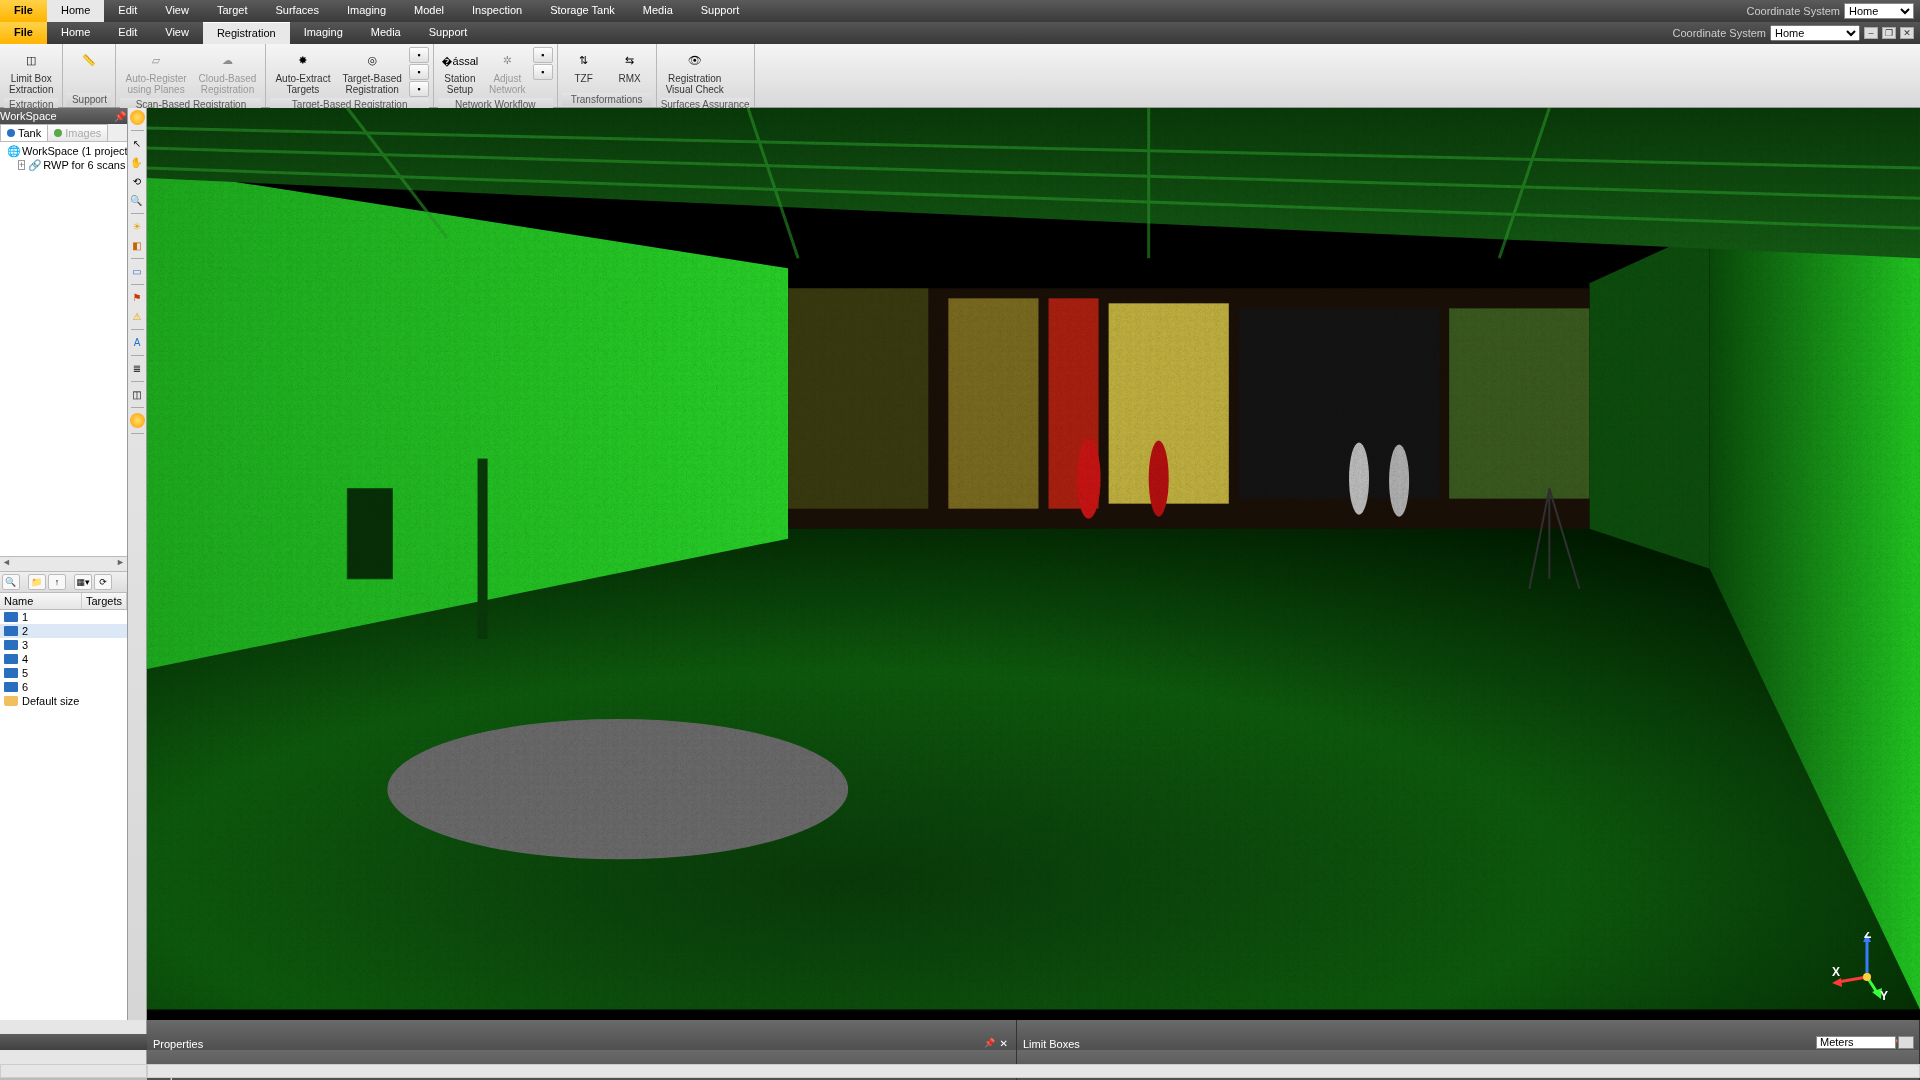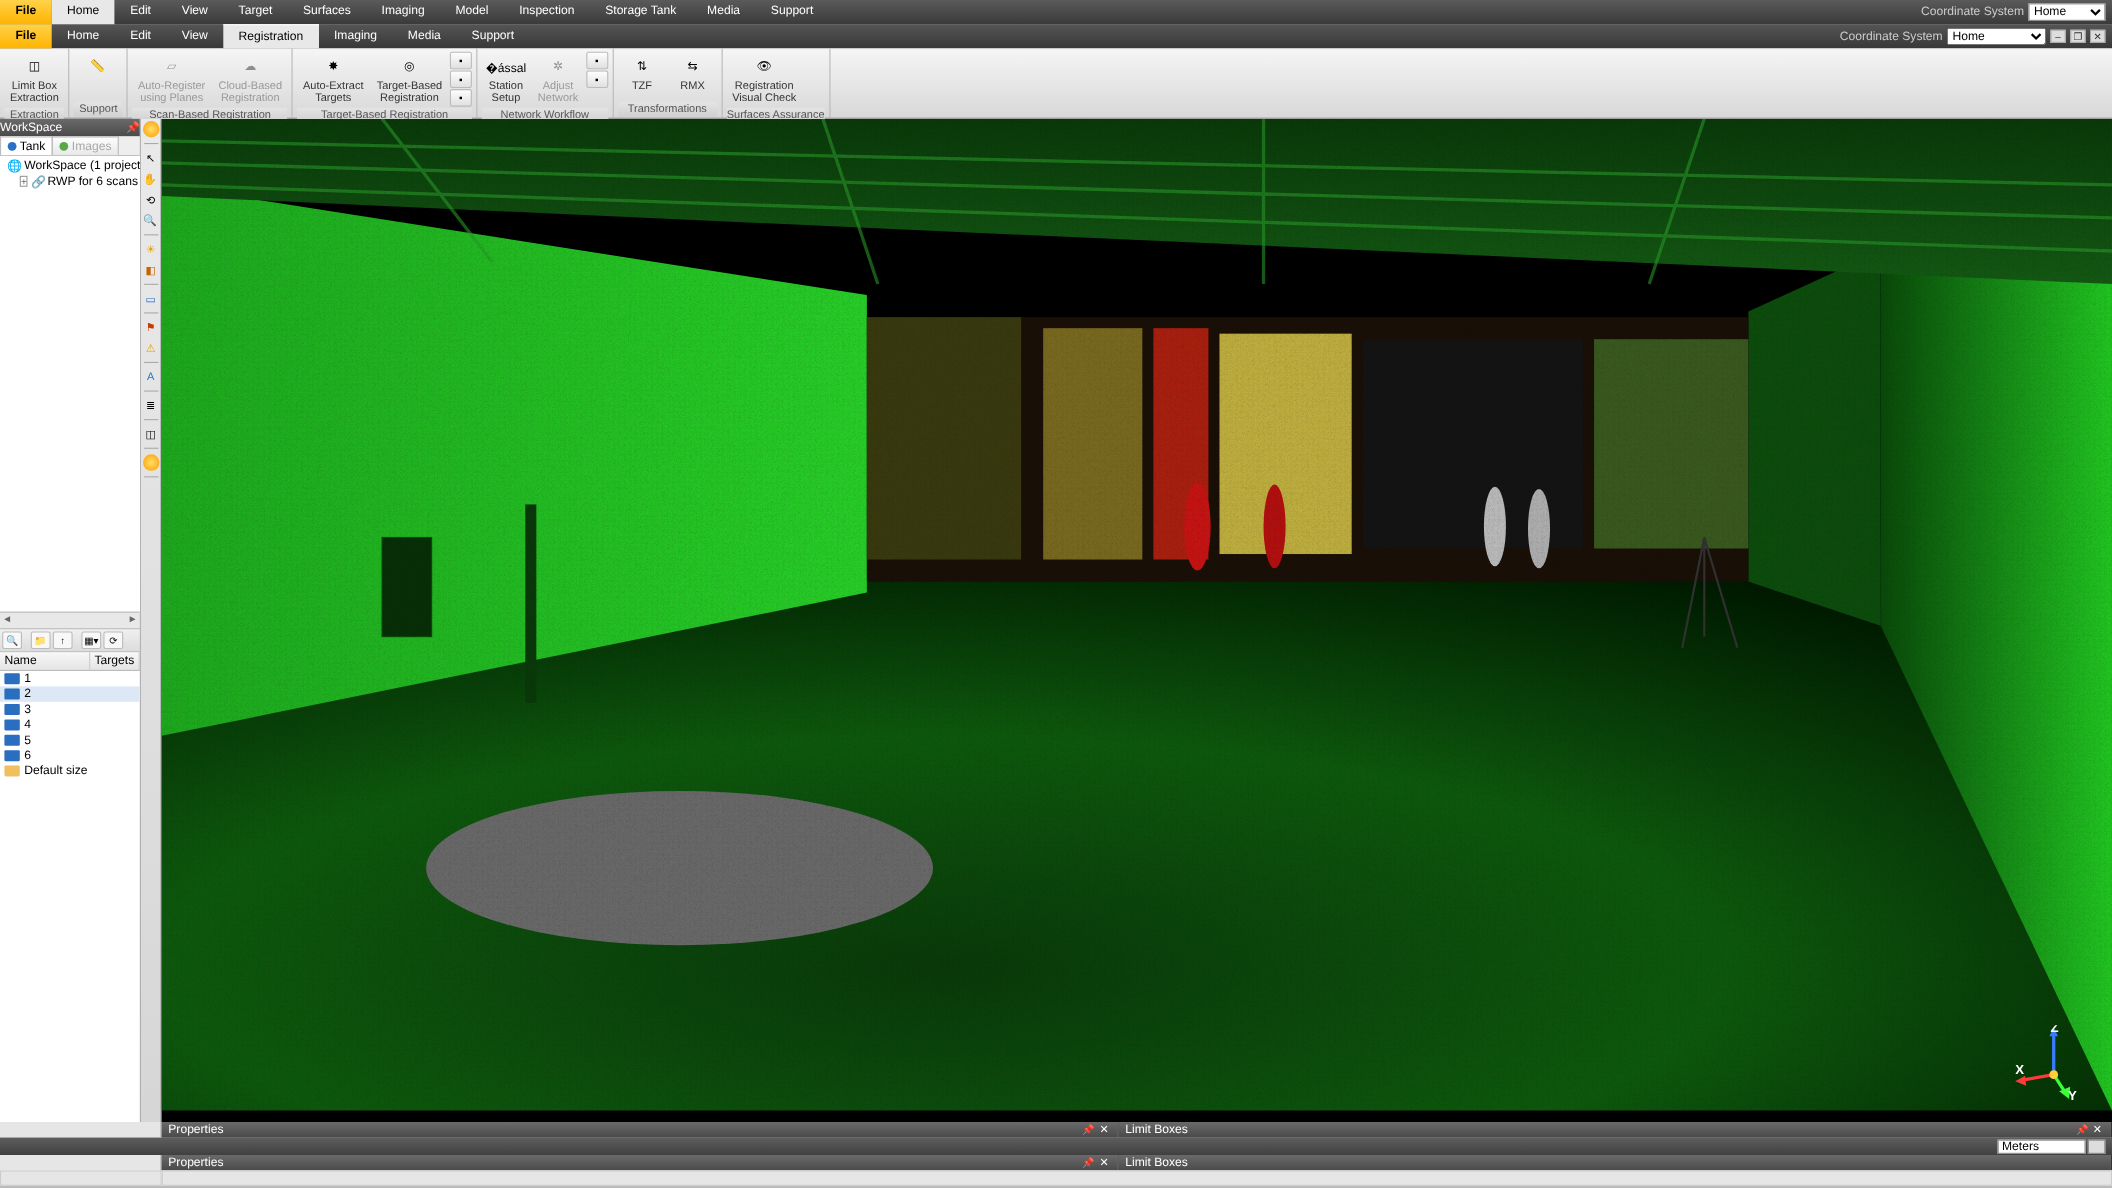--- a/index.html
+++ b/index.html
@@ -55,21 +55,21 @@
 .list .row .ico.folder{background:#f0c060;border-radius:1px 1px 2px 2px}
 .toolcol{width:19px;background:linear-gradient(#eaeaea,#d6d6d6);display:flex;flex-direction:column;align-items:center;padding:2px 0;gap:4px;border-right:1px solid #999}
 .toolcol .tb{width:15px;height:15px;cursor:pointer;display:flex;align-items:center;justify-content:center;font-size:10px;border-radius:2px}
 .toolcol .tb.hl{background:radial-gradient(#ffe066,#ff9800);border-radius:50%}
 .toolcol .sep{width:13px;border-top:1px solid #aaa;margin:1px 0}
 .viewport{flex:1;position:relative;background:#000;overflow:hidden}
 .pointcloud{position:absolute;inset:0}
 .axis-gizmo{position:absolute;right:18px;bottom:18px;width:70px;height:70px;pointer-events:none}
 .axis-gizmo text{font-size:12px;font-weight:bold;fill:#fff}
 .bottom-panels{display:flex;height:14px}
-.bpanel{background:linear-gradient(#6a6a6a,#4a4a4a);color:#fff;padding:1px 6px;font-size:11px;display:flex;align-items:center;border-right:1px solid #333;flex:1}
+.bpanel{background:linear-gradient(#6a6a6a,#4a4a4a);color:#fff;padding:18px 6px;font-size:11px;display:flex;align-items:flex-start;border-right:1px solid #333;flex:1}
 .bpanel .pin{margin-left:auto;font-size:9px;cursor:pointer;padding:0 2px}
 .bpanel .x{font-size:10px;cursor:pointer;padding:0 2px}
 .statusbar{height:16px;background:linear-gradient(#5e5e5e,#404040);color:#ddd;font-size:10px;padding:2px 6px;display:flex;align-items:center}
 .statusbar .units{margin-left:auto;background:#fff;color:#000;border:1px solid #888;height:13px;width:80px;padding:0 3px;display:flex;align-items:center}
 .statusbar .endbtn{width:16px;height:13px;background:#ddd;border:1px solid #888;margin-left:2px}
 .treescroll-row{height:14px;background:#eee;display:flex}
 .treescroll-row .sc{flex:1;background:#e6e6e6;border:1px solid #ccc;position:relative}
 </style>
 </head>
 <body>

